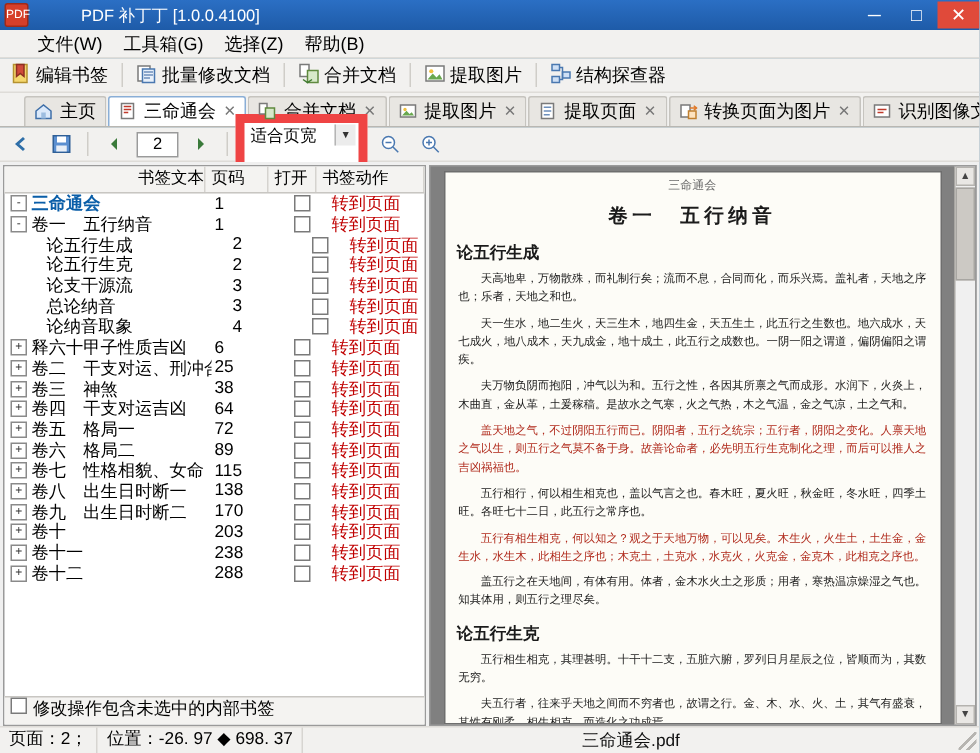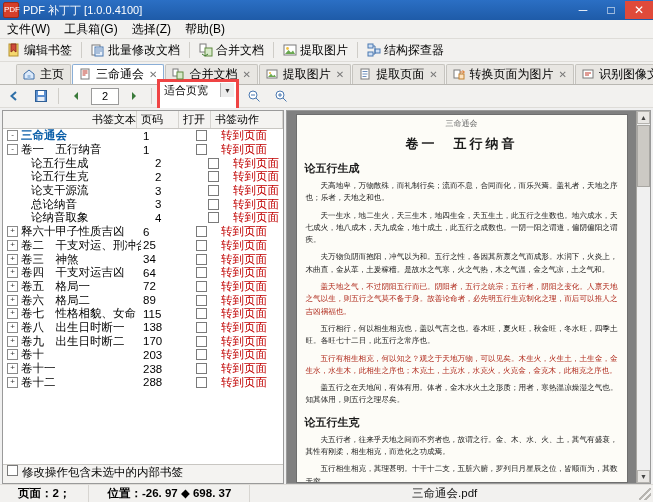--- a/index.html
+++ b/index.html
@@ -14,40 +14,40 @@
   .titlebar{
     height:20px;background:linear-gradient(#2b6fc4,#1e5ba8);
     display:flex;align-items:center;color:#fff;font-size:11px;
     padding:0 0 0 3px;
   }
   .titlebar .tlogo{
     width:14px;height:14px;background:#d63f2a;border:1px solid #a02a18;
     color:#fff;font-size:8px;line-height:14px;text-align:center;margin-right:4px;
     border-radius:2px;
   }
-  .titlebar .ttext{flex:1;white-space:nowrap;overflow:hidden;}
+  .titlebar .ttext{flex:1;white-space:nowrap;overflow:hidden;margin-left:31px;}
   .winbtn{
     width:28px;height:18px;line-height:18px;text-align:center;color:#fff;font-size:12px;
   }
   .winbtn.close{background:#e04a3a;}
 
   
   .menubar{
     height:18px;background:#f2f1ef;border-bottom:1px solid #dedcd8;
-    display:flex;align-items:center;padding-left:0;font-size:12px;
+    display:flex;align-items:center;padding-left:18px;font-size:12px;
   }
   .menubar .mi{padding:1px 7px;}
 
   
   .toolbar{
     height:22px;background:#f2f1ef;border-bottom:1px solid #dedcd8;
     display:flex;align-items:center;padding-left:2px;gap:2px;font-size:12px;
     white-space:nowrap;overflow:hidden;
   }
-  .tbtn{display:flex;align-items:center;gap:3px;padding:1px 4px;border:1px solid transparent;}
+  .tbtn{display:flex;align-items:flex-start;gap:3px;padding:1px 4px;border:1px solid transparent;}
   .tsep{width:1px;height:16px;background:#cfcdc8;margin:0 2px;}
 
   .ico{width:14px;height:14px;display:inline-block;position:relative;flex:0 0 auto;}
   .ico svg{display:block;}
 
   
   .tabstrip{
     height:22px;background:#f2f1ef;border-bottom:1px solid #b9b7b2;
     display:flex;align-items:flex-end;padding-left:16px;gap:1px;font-size:12px;
     white-space:nowrap;overflow:hidden;
@@ -63,21 +63,21 @@
   
   .viewbar{
     height:22px;background:#f2f1ef;border-bottom:1px solid #dedcd8;
     display:flex;align-items:center;padding-left:2px;gap:3px;font-size:12px;
   }
   .numbox{
     width:26px;height:15px;border:1px solid #9a9a9a;background:#fff;
     font-size:11px;text-align:center;line-height:15px;
   }
   .combo{
-    height:16px;border:3px solid #ef4444;background:#fff;display:flex;align-items:center;
+    height:16px;border:6px solid #ef4444;background:#fff;display:flex;align-items:center;
     font-size:11px;padding:0 2px 12px 4px;
   }
   .combo .cb-txt{width:56px;}
   .combo .arrow{
     width:13px;height:14px;background:#ececec;border-left:1px solid #b5b5b5;
     display:flex;align-items:center;justify-content:center;font-size:7px;color:#333;
   }
 
   
   .body{flex:1;display:flex;min-height:0;background:#f0f0f0;padding:2px 2px 0 2px;box-sizing:border-box;}
@@ -136,21 +136,21 @@
   .vs-btn{width:13px;height:13px;background:#e9e7e4;border:1px solid #b5b3af;box-sizing:border-box;
     font-size:7px;line-height:11px;text-align:center;color:#444;}
   .vs-thumb{width:11px;height:60px;background:#ccc9c4;border:1px solid #a8a6a2;margin-top:1px;}
   .vs-track{flex:1;}
 
   
   .status{
     height:17px;background:#f2f1ef;border-top:1px solid #dedcd8;display:flex;align-items:center;
     font-size:11.5px;
   }
-  .status .seg{padding:0 18px;height:17px;line-height:17px;border-right:1px solid #d7d5d1;font-weight:bold;}
+  .status .seg{padding:0 6px;height:17px;line-height:17px;border-right:1px solid #d7d5d1;}
   .status .sright{flex:1;text-align:center;color:#111;}
   .grip{width:12px;height:12px;margin-left:auto;margin-right:2px;
     background:
       linear-gradient(135deg,transparent 45%,#b7b5b1 45%,#b7b5b1 55%,transparent 55%),
       linear-gradient(135deg,transparent 70%,#b7b5b1 70%,#b7b5b1 80%,transparent 80%);
   }
 </style>
 </head>
 <body>
 
@@ -466,21 +466,21 @@
             <div class="op">
               <span class="chk"></span>
             </div>
             <div class="act">转到页面</div>
           </div>
           <div class="row">
             <div class="lbl indent1">
               <span class="exp">+</span>
               <span>卷三　神煞</span>
             </div>
-            <div class="pg">34</div>
+            <div class="pg">38</div>
             <div class="op">
               <span class="chk"></span>
             </div>
             <div class="act">转到页面</div>
           </div>
           <div class="row">
             <div class="lbl indent1">
               <span class="exp">+</span>
               <span>卷四　干支对运吉凶</span>
             </div>
@@ -592,22 +592,22 @@
           <h1>卷一　五行纳音</h1>
           <h2>论五行生成</h2>
           <p>天高地卑，万物散殊，而礼制行矣；流而不息，合同而化，而乐兴焉。盖礼者，天地之序也；乐者，天地之和也。</p>
           <p>天一生水，地二生火，天三生木，地四生金，天五生土，此五行之生数也。地六成水，天七成火，地八成木，天九成金，地十成土，此五行之成数也。一阴一阳之谓道，偏阴偏阳之谓疾。</p>
           <p>夫万物负阴而抱阳，冲气以为和。五行之性，各因其所禀之气而成形。水润下，火炎上，木曲直，金从革，土爰稼穑。是故水之气寒，火之气热，木之气温，金之气凉，土之气和。</p>
           <p class="red">盖天地之气，不过阴阳五行而已。阴阳者，五行之统宗；五行者，阴阳之变化。人禀天地之气以生，则五行之气莫不备于身。故善论命者，必先明五行生克制化之理，而后可以推人之吉凶祸福也。</p>
           <p>五行相行，何以相生相克也，盖以气言之也。春木旺，夏火旺，秋金旺，冬水旺，四季土旺。各旺七十二日，此五行之常序也。</p>
           <p class="red">五行有相生相克，何以知之？观之于天地万物，可以见矣。木生火，火生土，土生金，金生水，水生木，此相生之序也；木克土，土克水，水克火，火克金，金克木，此相克之序也。</p>
           <p>盖五行之在天地间，有体有用。体者，金木水火土之形质；用者，寒热温凉燥湿之气也。知其体用，则五行之理尽矣。</p>
           <h2>论五行生克</h2>
+          <p>五行相生相克，其理甚明。十干十二支，五脏六腑，罗列日月星辰之位，皆顺而为，其数无穷。</p>
           <p>夫五行者，往来乎天地之间而不穷者也，故谓之行。金、木、水、火、土，其气有盛衰，其性有刚柔，相生相克，而造化之功成焉。</p>
-          <p>五行相生相克，其理甚明。十干十二支，五脏六腑，罗列日月星辰之位，皆顺而为，其数无穷。</p>
 
         </div>
       </div>
       <div class="vscroll">
         <div class="vs-btn">▲</div>
         <div class="vs-thumb"></div>
         <div class="vs-track"></div>
         <div class="vs-btn">▼</div>
       </div>
     </div>

